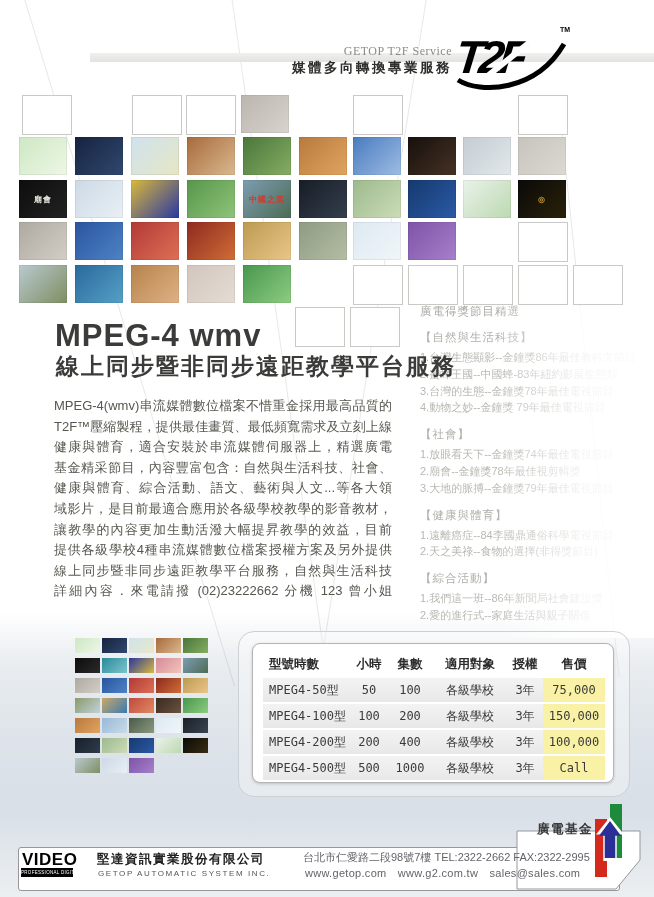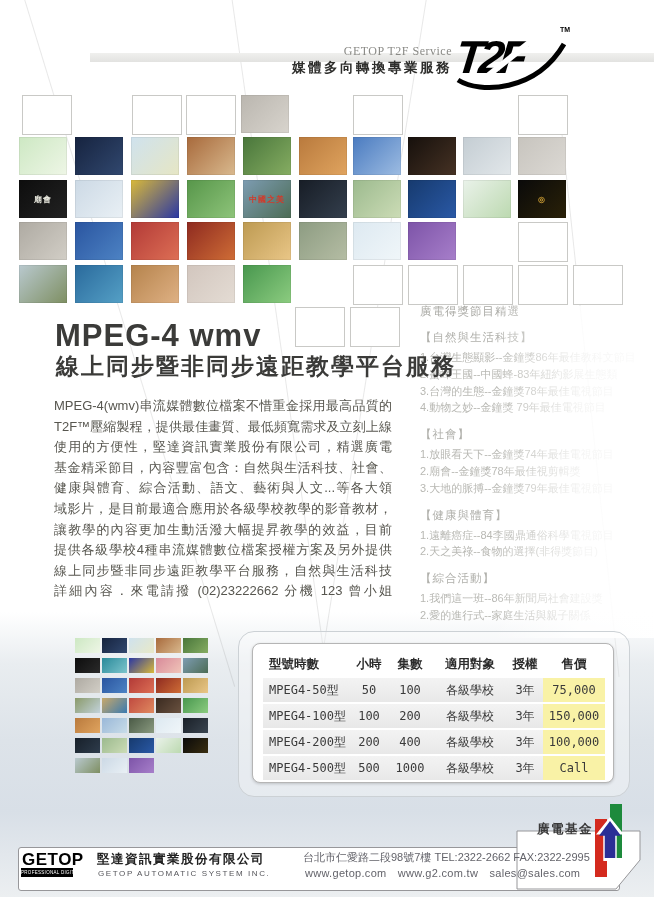--- a/index.html
+++ b/index.html
@@ -197,21 +197,21 @@
       <div class="mini" style="left: 102px; top: 758px; background: linear-gradient(135deg, rgb(204, 217, 229), rgb(233, 240, 245));"></div>
       <div class="mini" style="left: 129px; top: 758px; background: linear-gradient(135deg, rgb(125, 84, 168), rgb(167, 127, 202));"></div>
     </div>
 
   <div class="title1">MPEG-4 wmv</div>
   <div class="title2">線上同步暨非同步遠距教學平台服務</div>
 
   <div class="body-text">
       <div class="body-line">MPEG-4(wmv)串流媒體數位檔案不惜重金採用最高品質的</div>
       <div class="body-line">T2F™壓縮製程，提供最佳畫質、最低頻寬需求及立刻上線</div>
-      <div class="body-line">使用的方便性，堅達資訊實業股份有限公司，精選廣電</div>
+      <div class="body-line">健康與體育，適合安裝於串流媒體伺服器上，精選廣電</div>
       <div class="body-line">基金精采節目，內容豐富包含：自然與生活科技、社會、</div>
       <div class="body-line">健康與體育、綜合活動、語文、藝術與人文...等各大領</div>
       <div class="body-line">域影片，是目前最適合應用於各級學校教學的影音教材，</div>
       <div class="body-line">讓教學的內容更加生動活潑大幅提昇教學的效益，目前</div>
       <div class="body-line">提供各級學校4種串流媒體數位檔案授權方案及另外提供</div>
       <div class="body-line">線上同步暨非同步遠距教學平台服務，自然與生活科技</div>
       <div class="body-line">詳細內容．來電請撥 (02)23222662 分機 123 曾小姐</div>
     </div>
 
   <div class="awards">
@@ -274,21 +274,21 @@
         <div class="p-cell first p-band">MPEG4-500型</div>
         <div class="p-cell p-band">500</div>
         <div class="p-cell p-band">1000</div>
         <div class="p-cell p-band">各級學校</div>
         <div class="p-cell p-band">3年</div>
         <div class="p-cell p-price" style="background: rgb(249, 242, 166);">Call</div>
       </div>
     </div>
 
   <div class="footer-bar"></div>
-  <div class="getop-brand">GETOP</div>
+  <div class="getop-brand">VIDEO</div>
   <div class="getop-box">PROFESSIONAL DIGITAL VIDEO</div>
   <div class="co-zh">堅達資訊實業股份有限公司</div>
   <div class="co-en">GETOP AUTOMATIC SYSTEM INC.</div>
   <div class="addr">台北市仁愛路二段98號7樓 TEL:2322-2662 FAX:2322-2995</div>
   <div class="web">www.getop.com　www.g2.com.tw　sales@sales.com</div>
 
   <svg class="fund-tab" width="126" height="60" viewBox="0 0 126 60">
     <polygon points="1,1 124,1 124,30 100,59 1,59" fill="#ffffff" stroke="#97979a" stroke-width="1"></polygon>
   </svg>
   <div class="fund-label">廣電基金</div>

